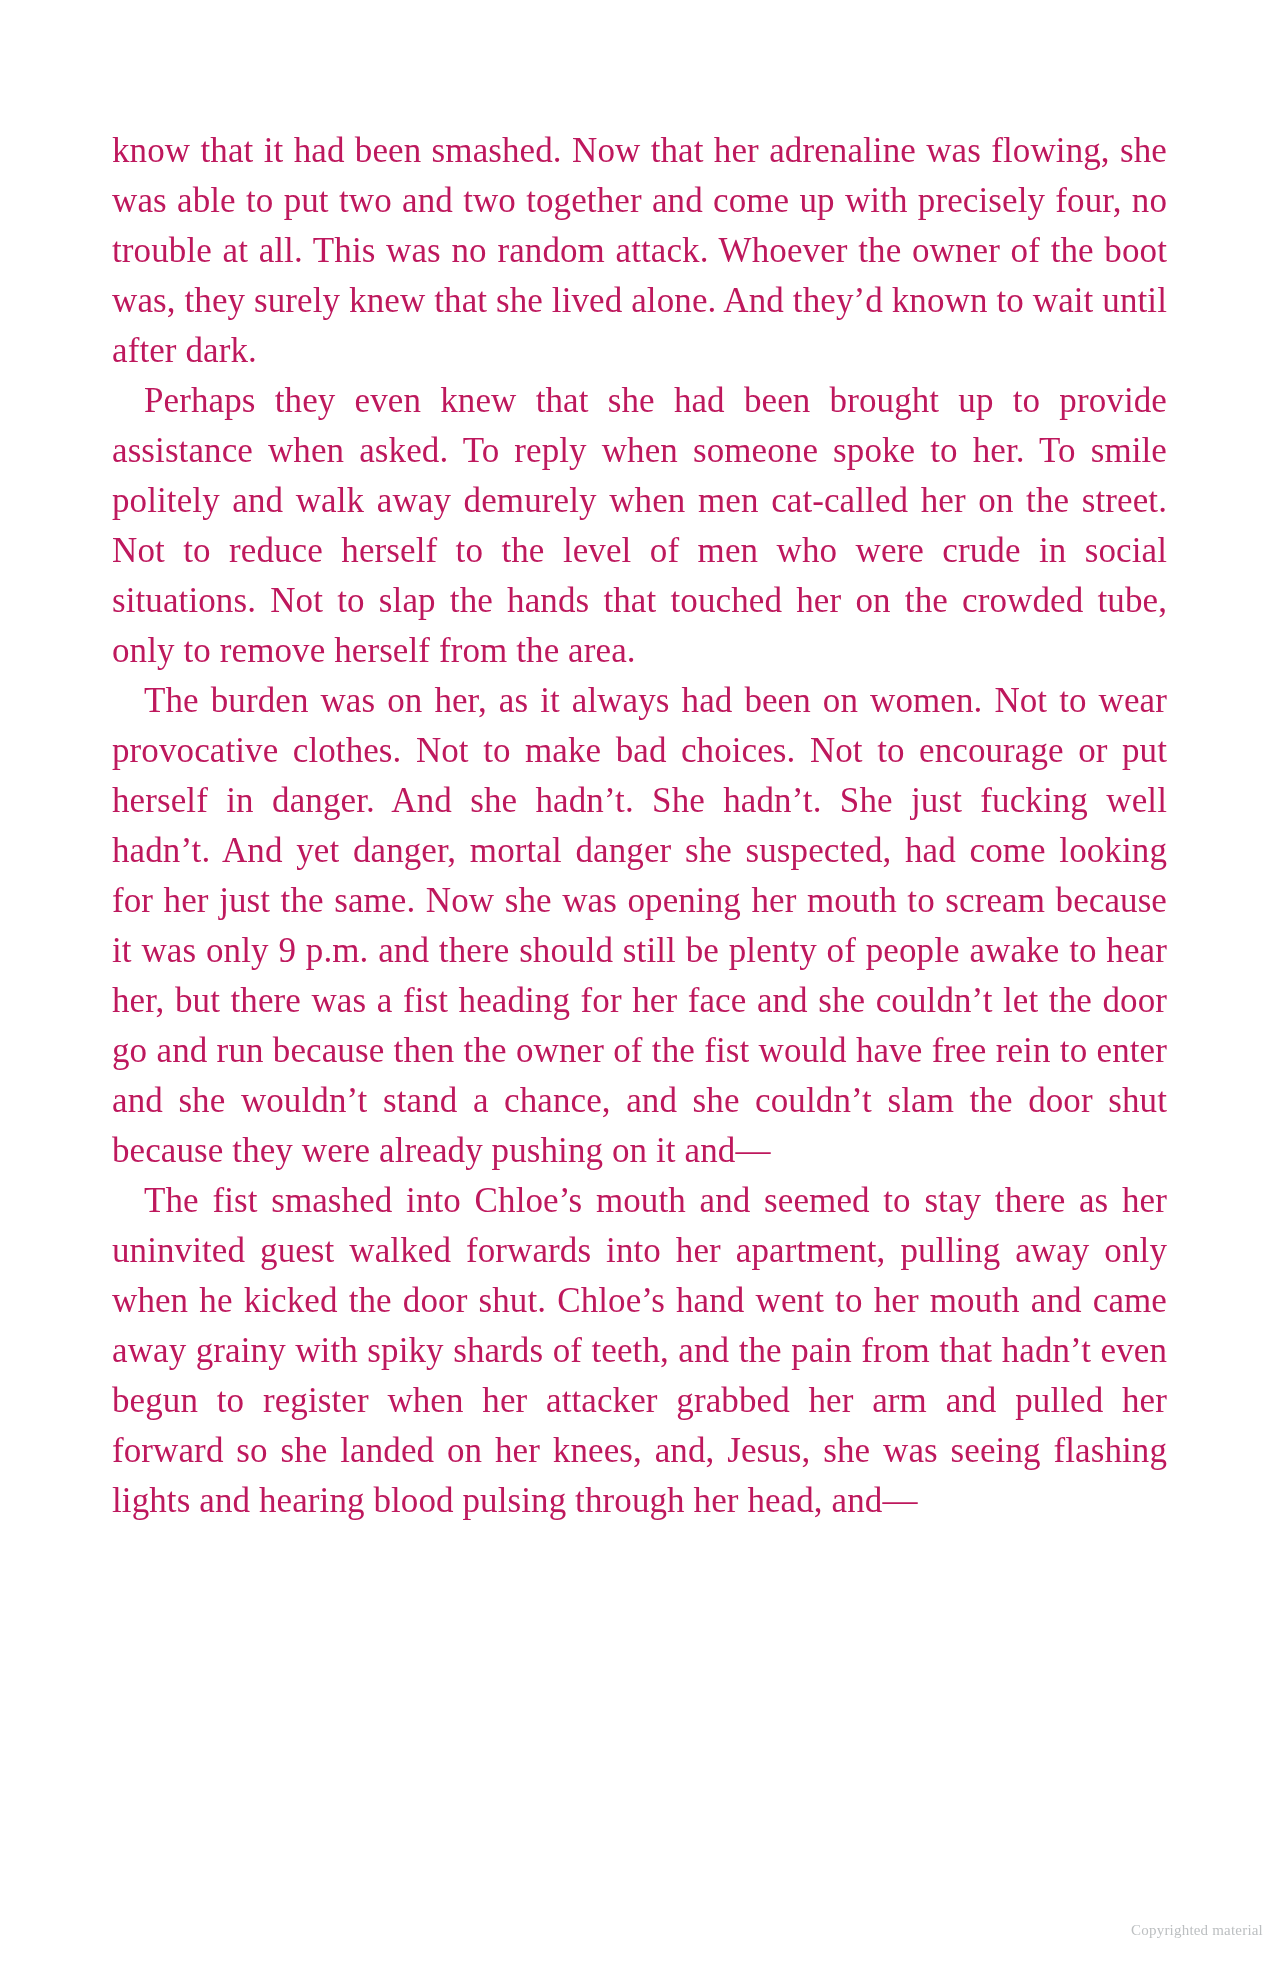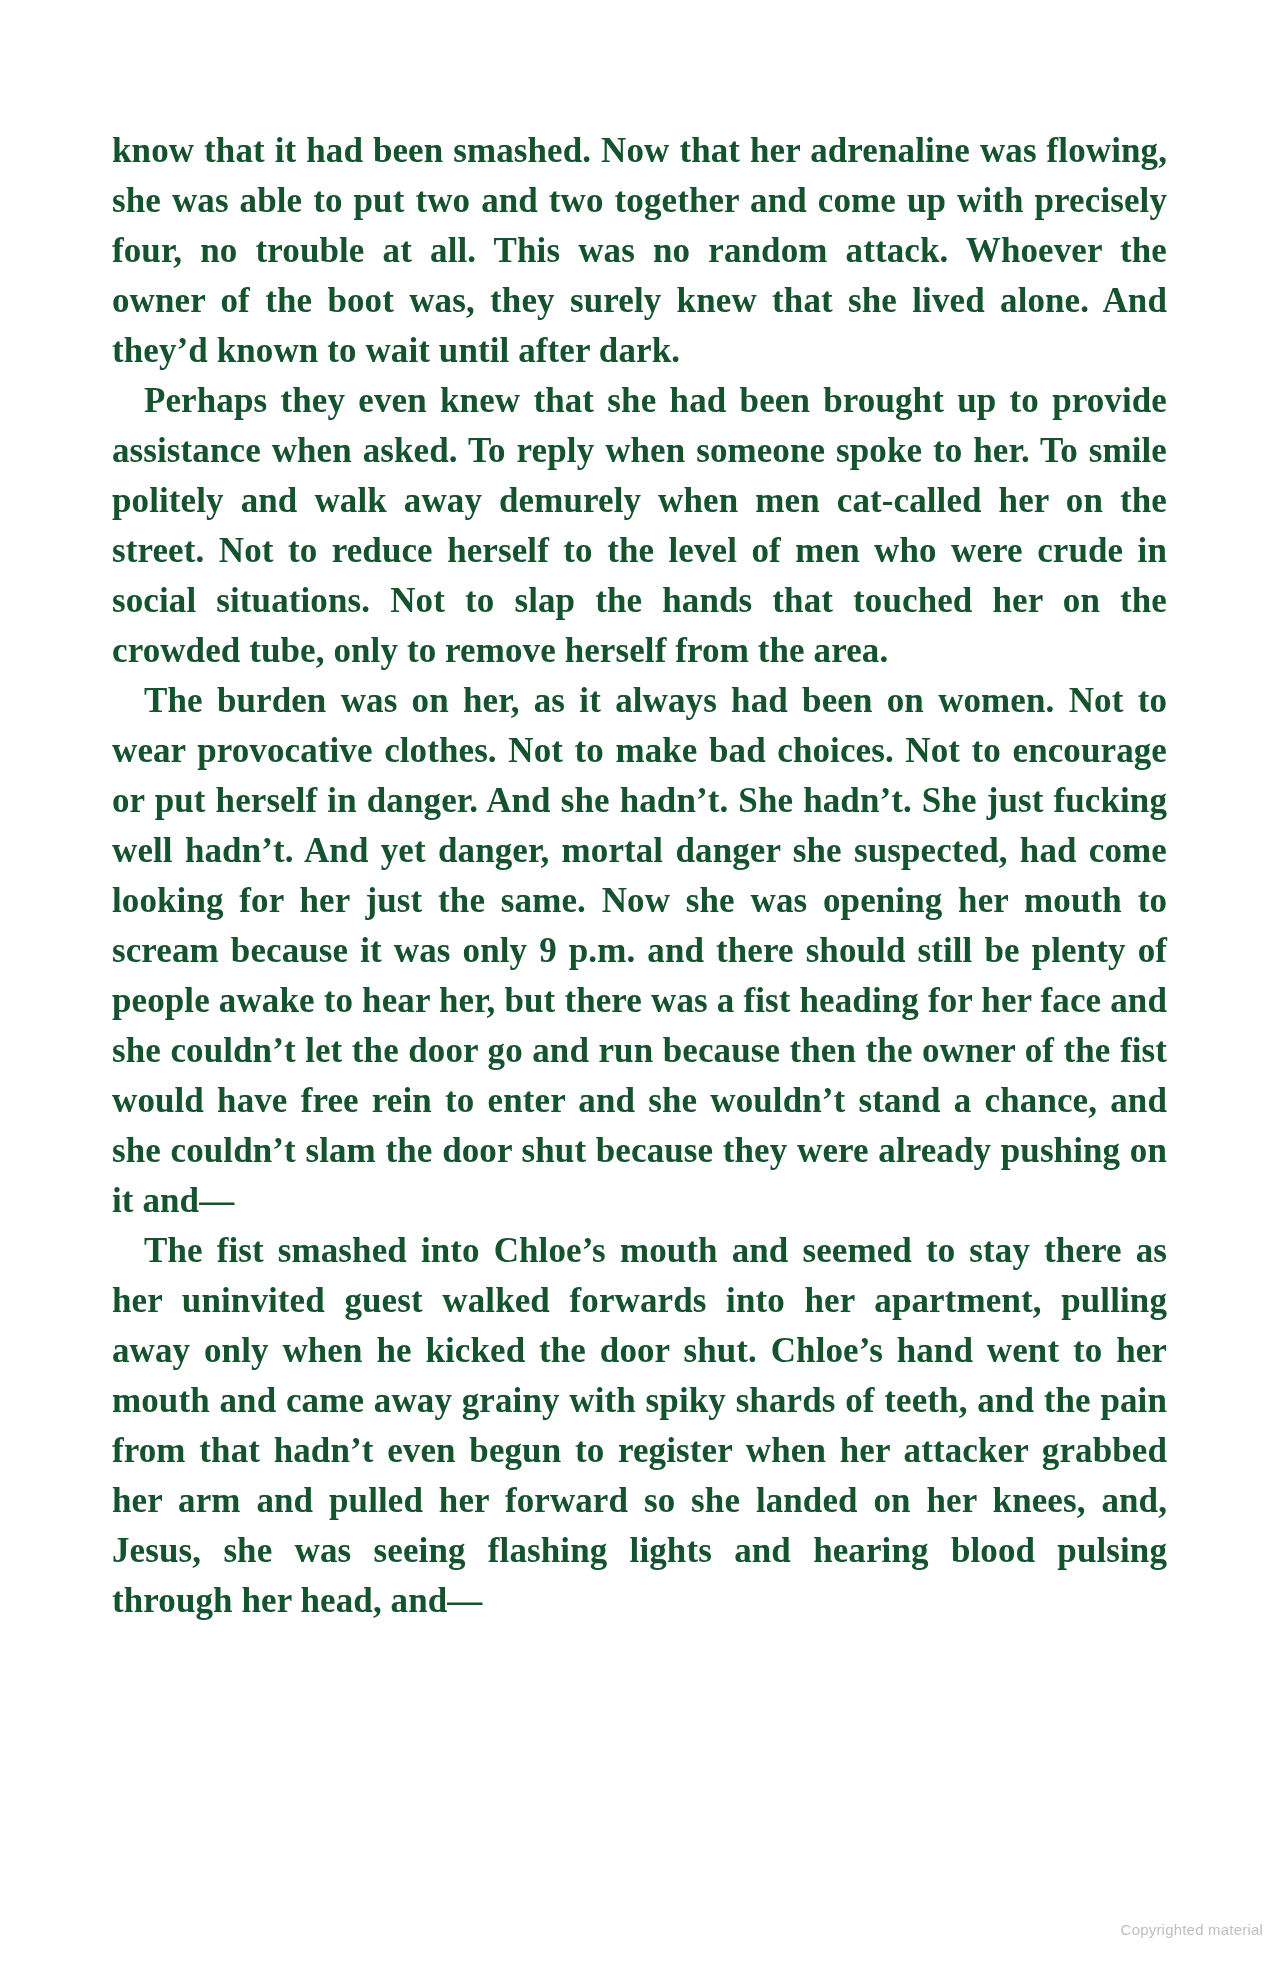--- a/index.html
+++ b/index.html
@@ -19,39 +19,38 @@
     top: 0; left: 0;
     width: 1280px;
     height: 1963px;
     background: #ffffff;
   }
   .text-block {
     position: absolute;
     top: 126px;
     left: 112px;
     width: 1055px;
-    color: #14532d;
+    color: #be185d;
     font-size: 35px;
     line-height: 50px;
     text-align: justify;
     letter-spacing: 0.1px;
-    font-weight: bold;
   }
   .text-block p {
     margin: 0;
     padding: 0;
   }
   .text-block p.indented {
     text-indent: 32px;
   }
   .watermark {
     position: absolute;
     top: 1921px;
     right: 17px;
-    font-family: Liberation Sans, sans-serif;
+    font-family: Liberation Serif, serif;
     font-size: 15px;
     line-height: 18px;
     color: #bcbfc1;
     letter-spacing: 0.2px;
   }
 </style>
 </head>
 <body>
 
 <div class="book-page">

